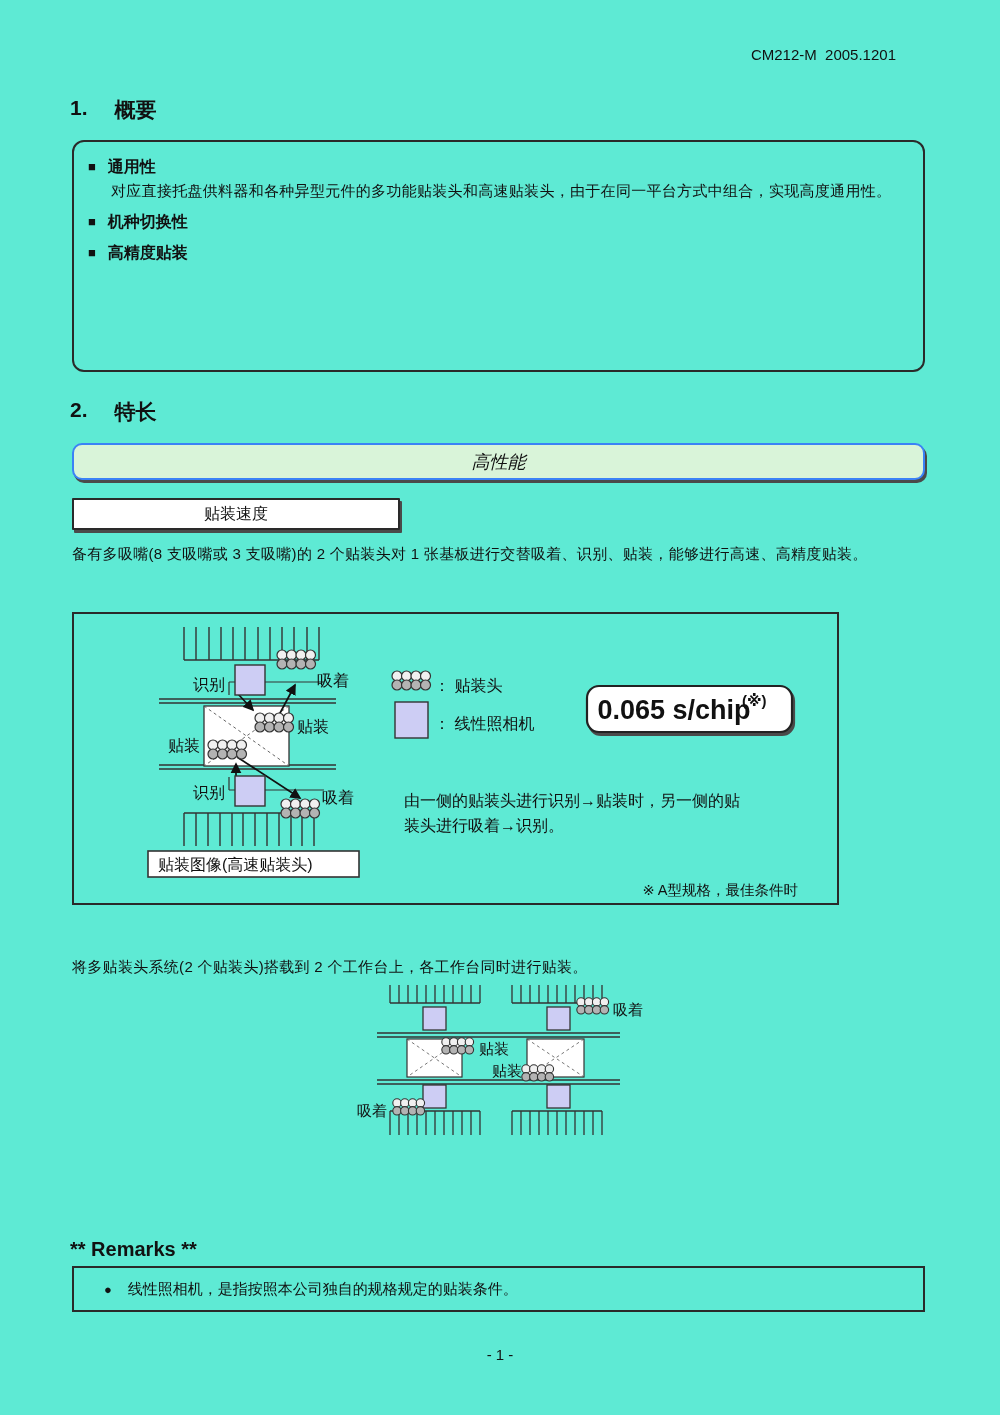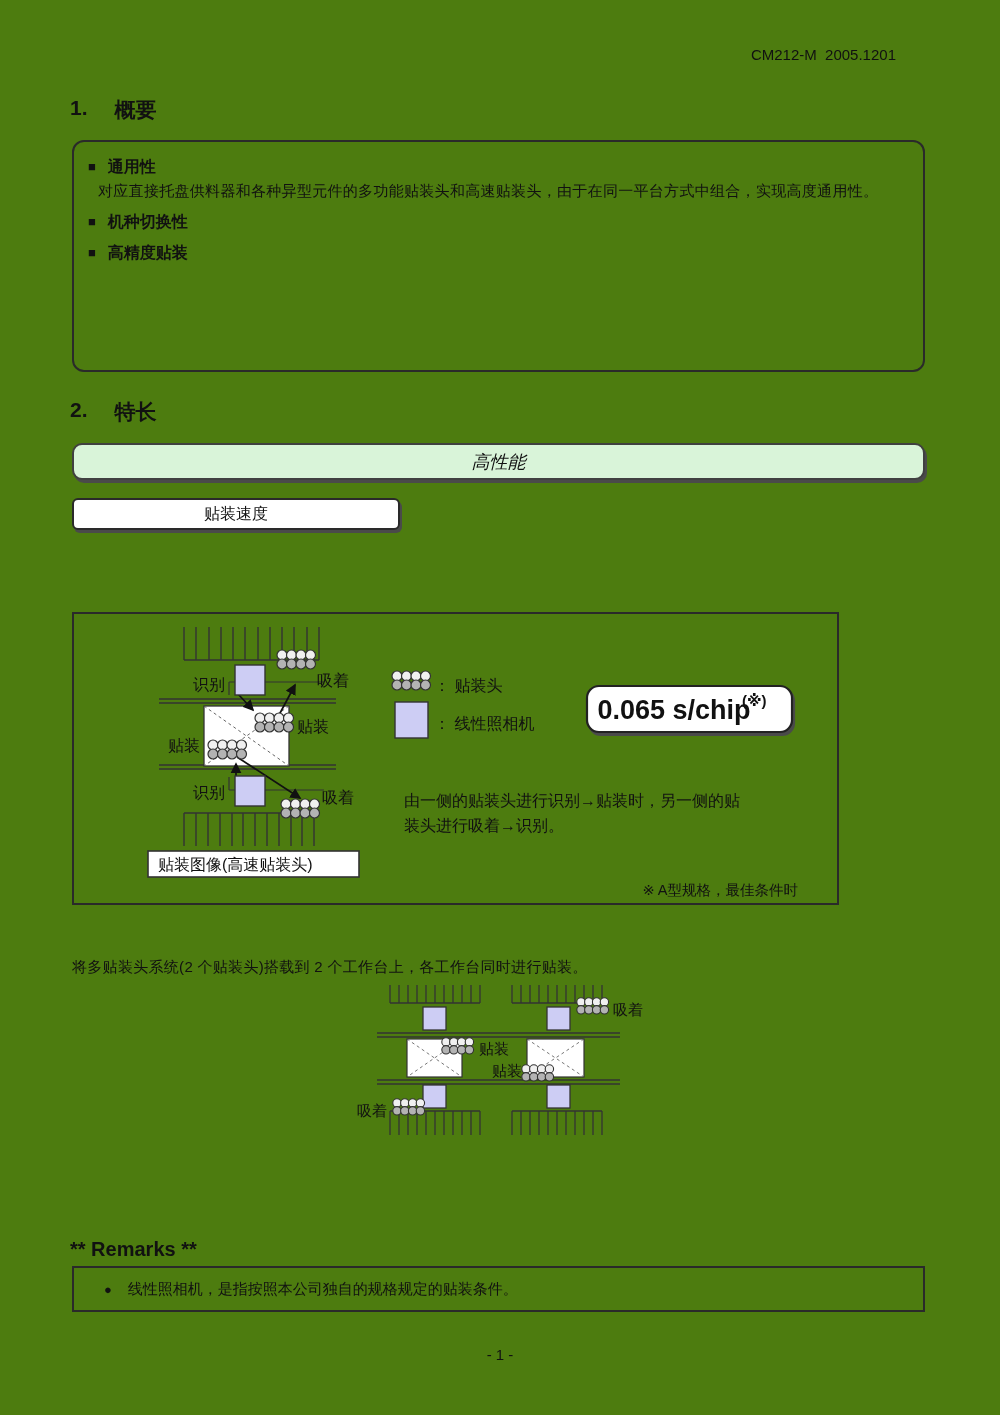--- a/index.html
+++ b/index.html
@@ -1,31 +1,31 @@
 <!DOCTYPE html>
 <html><head>
 <meta charset="utf-8">
 <style>
   html,body{margin:0;padding:0;background:#e9e9e9;}
-  .page{position:relative;width:1000px;height:1415px;background:#4d7c0f;margin:0 auto;
+  .page{position:relative;width:1000px;height:1415px;background:#5eead4;margin:0 auto;
         font-family:"Liberation Sans","DejaVu Sans",sans-serif;color:#111;overflow:hidden;}
   .abs{position:absolute;}
   .doc-code{top:46px;right:104px;font-size:15px;white-space:pre;}
   .sec-head{left:70px;display:flex;gap:27px;font-size:21px;font-weight:bold;}
   .sec1-head{top:96px;}
   .sec2-head{top:398px;}
   .sec1-box{left:72px;top:140px;width:853px;height:232px;border:2px solid #2a2a2a;border-radius:12px;box-sizing:border-box;padding:13px 16px 0 14px;}
   .feat-item{margin-bottom:7px;}
   .feat-head{display:flex;gap:12px;font-size:16px;font-weight:bold;line-height:24px;}
   .feat-square{font-size:13px;line-height:24px;}
-  .feat-body{margin-left:10px;font-size:15px;line-height:24px;letter-spacing:0.3px;}
-  .banner{left:72px;top:443px;width:853px;height:37px;box-sizing:border-box;border:2px solid #404040;border-radius:10px;
+  .feat-body{margin-left:23px;font-size:15px;line-height:24px;letter-spacing:0.3px;}
+  .banner{left:72px;top:443px;width:853px;height:37px;box-sizing:border-box;border:2px solid #3b82f6;border-radius:10px;
           background:#d9f4d9;box-shadow:2px 3px 0 #4a4a4a;display:flex;align-items:center;justify-content:center;
           font-size:18px;font-style:italic;}
-  .speed-tab{left:72px;top:498px;width:328px;height:32px;box-sizing:border-box;border:2px solid #2a2a2a;border-radius:6px;
+  .speed-tab{left:72px;top:498px;width:328px;height:32px;box-sizing:border-box;border:2px solid #2a2a2a;border-radius:1px;
           background:#fff;box-shadow:2px 3px 0 #4a4a4a;display:flex;align-items:center;justify-content:center;font-size:16px;}
   .para{left:72px;width:864px;font-size:15px;line-height:25px;letter-spacing:0.3px;}
   .para1{top:541px;}
   .para3{top:954px;}
   .diagram1{left:72px;top:612px;width:767px;height:293px;border:2px solid #2a2a2a;box-sizing:border-box;}
   .diagram2{left:330px;top:978px;width:372px;height:164px;}
   .remarks-head{left:70px;top:1238px;font-size:20px;font-weight:bold;}
   .remarks-box{left:72px;top:1266px;width:853px;height:46px;border:2px solid #2a2a2a;box-sizing:border-box;
           display:flex;align-items:center;gap:16px;padding:0 20px 0 30px;font-size:15px;}
   .remarks-bullet{font-size:13px;}
@@ -70,20 +70,21 @@
   <div class="abs sec-head sec2-head">
     <span>2.</span>
     <span>特长</span>
   </div>
 
   <div class="abs banner">高性能</div>
 
   <div class="abs speed-tab">贴装速度</div>
 
   <div class="abs para para1">
+    <div>备有多吸嘴(8 支吸嘴或 3 支吸嘴)的 2 个贴装头对 1 张基板进行交替吸着、识别、贴装，能够进行高速、高精度贴装。</div>
   </div>
 
   <div class="abs diagram1">
     <svg width="849" height="289" viewBox="0 0 849 289">
       <defs>
         <marker id="arr" viewBox="0 0 10 10" refX="8.5" refY="5" markerWidth="6.5" markerHeight="6.5" orient="auto-start-reverse">
           <path d="M0 0L10 5L0 10z" fill="#111"></path>
         </marker>
         <g id="h8">
           <circle cx="0" cy="0" r="5" fill="#f0f0f0" stroke="#333" stroke-width="1.2"></circle>

